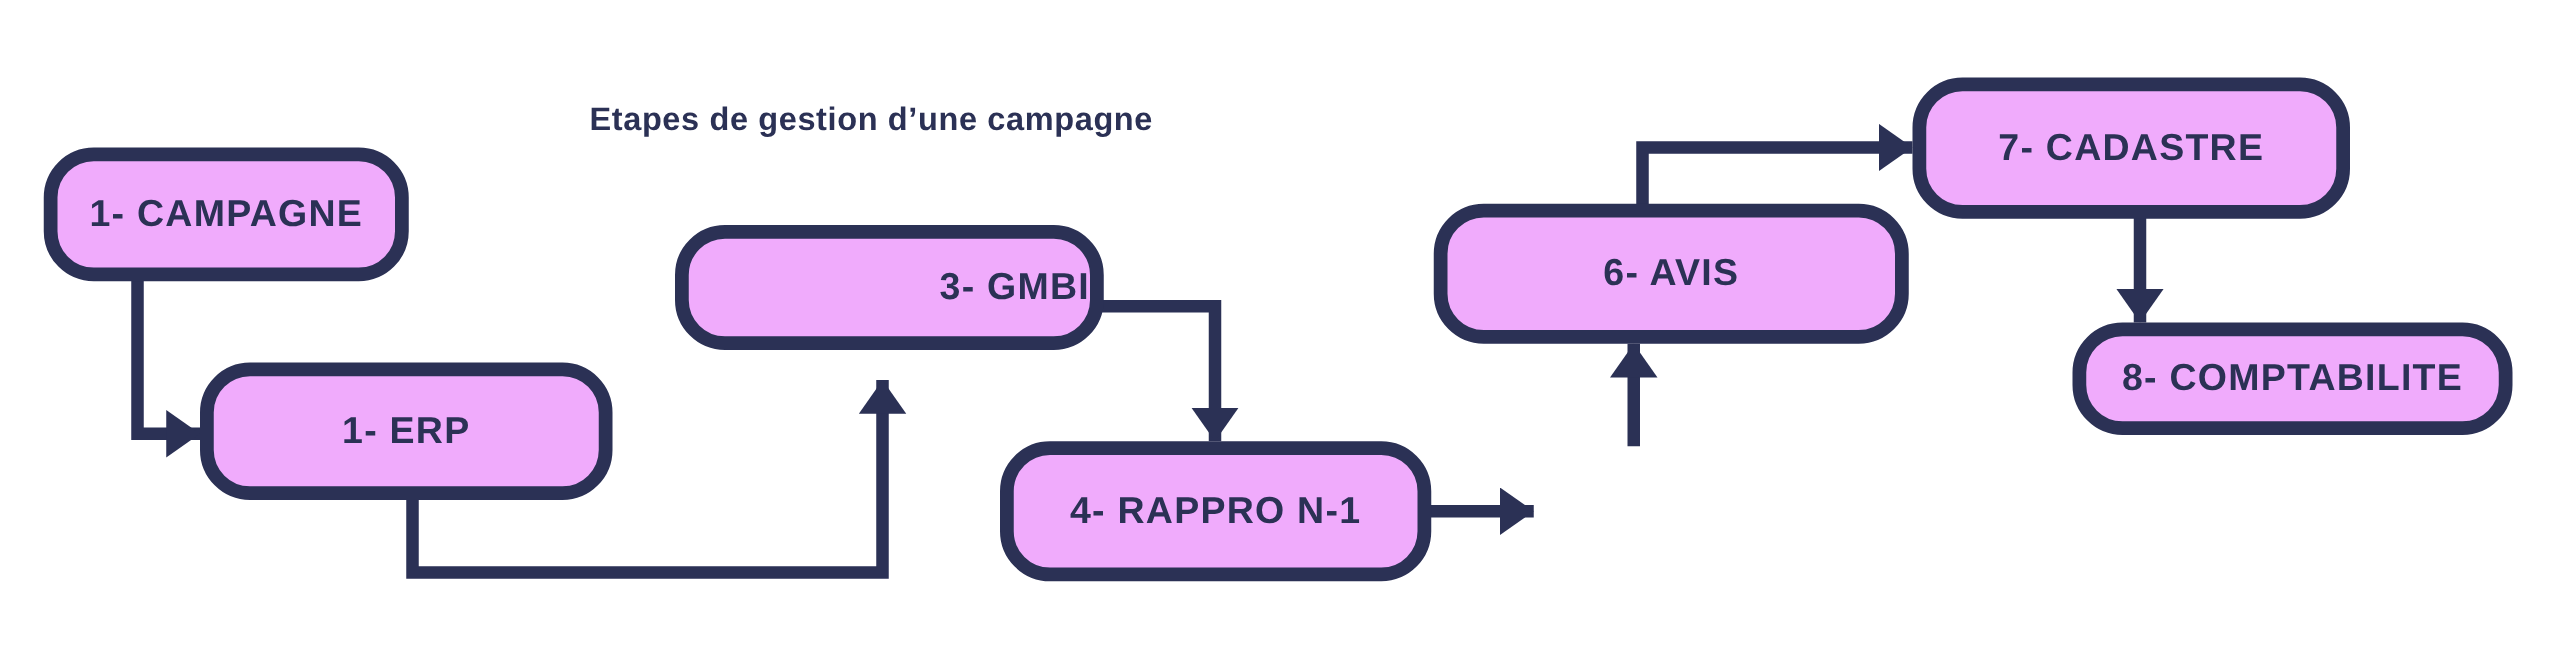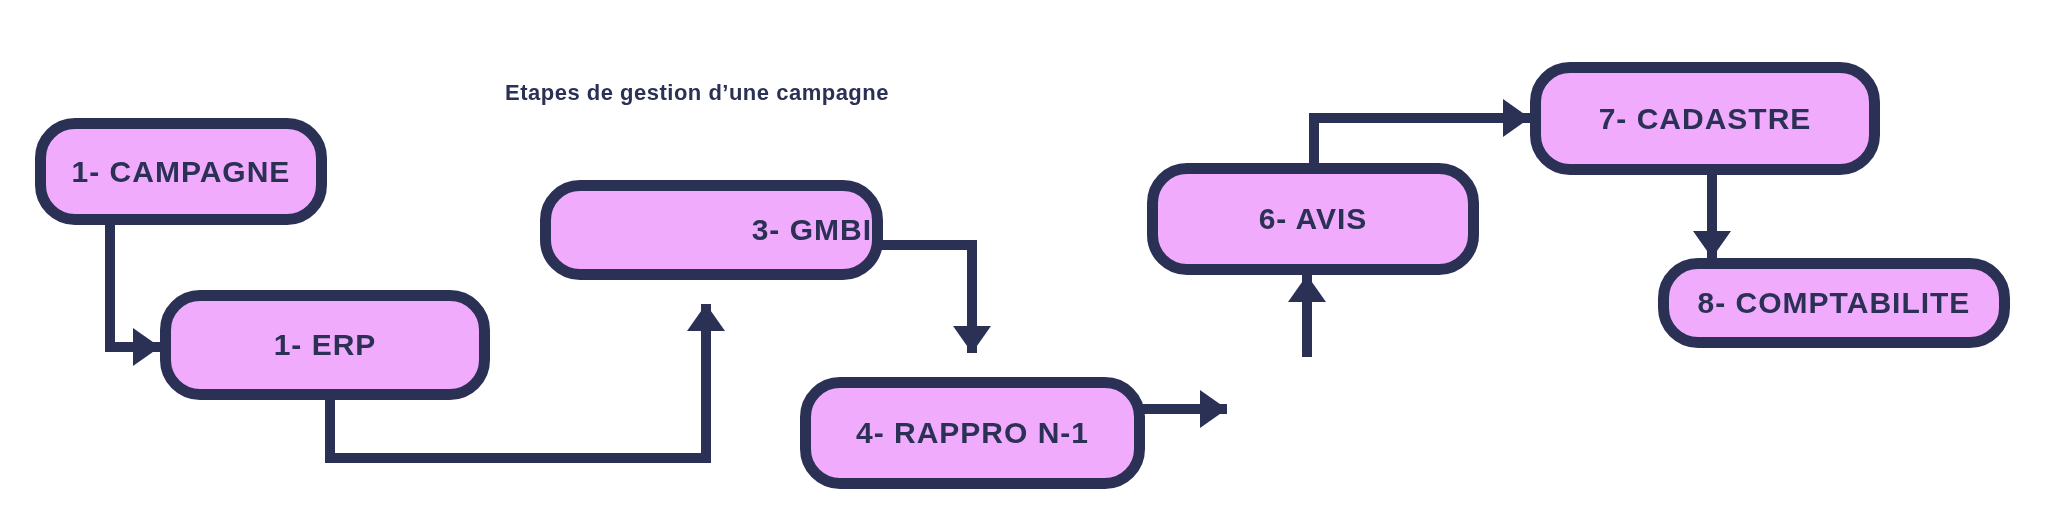--- a/index.html
+++ b/index.html
@@ -5,21 +5,21 @@
   :root { --ink:#2b3155; --bg:#ffffff; }
   html,body { margin:0; padding:0; background:var(--bg); }
   .canvas {
     position:relative; width:2048px; height:531px;
     background:var(--bg); overflow:hidden;
     font-family:"Liberation Sans", sans-serif;
   }
   .diagram-title {
     position:absolute; left:347px; top:80px; width:700px;
     text-align:center; color:var(--ink);
-    font-size:22px; font-weight:bold; letter-spacing:.5px;
+    font-size:26px; font-weight:bold; letter-spacing:.5px;
     white-space:nowrap;
   }
   .node {
     position:absolute; box-sizing:border-box;
     background:#f0abfc; border:11px solid var(--ink); border-radius:40px;
     display:flex; align-items:center; justify-content:center;
     color:var(--ink); font-size:30px; font-weight:bold;
     letter-spacing:1px; white-space:nowrap;
   }
   .connectors { position:absolute; left:0; top:0; width:2048px; height:531px; }
@@ -49,24 +49,24 @@
 
   <div class="node" style="left:35px;   top:118px; width:292px; height:107px;">
     <span>1- CAMPAGNE</span>
   </div>
   <div class="node" style="left:160px;  top:290px; width:330px; height:110px;">
     <span>1- ERP</span>
   </div>
   <div class="node" style="left:540px;  top:180px; width:343px; height:100px;justify-content:flex-end;">
     <span>3- GMBI</span>
   </div>
-  <div class="node" style="left:800px;  top:353px; width:345px; height:112px;margin-top:24px;">
+  <div class="node" style="left:800px;  top:353px; width:345px; height:112px;">
     <span>4- RAPPRO N-1</span>
   </div>
-  <div class="node" style="left:1147px; top:163px; width:332px; height:112px;">
+  <div class="node" style="left:1147px; top:163px; width:380px; height:112px;">
     <span>6- AVIS</span>
   </div>
   <div class="node" style="left:1530px; top:62px;  width:350px; height:113px;">
     <span>7- CADASTRE</span>
   </div>
   <div class="node" style="left:1658px; top:258px; width:352px; height:90px;">
     <span>8- COMPTABILITE</span>
   </div>
 
 </div>

